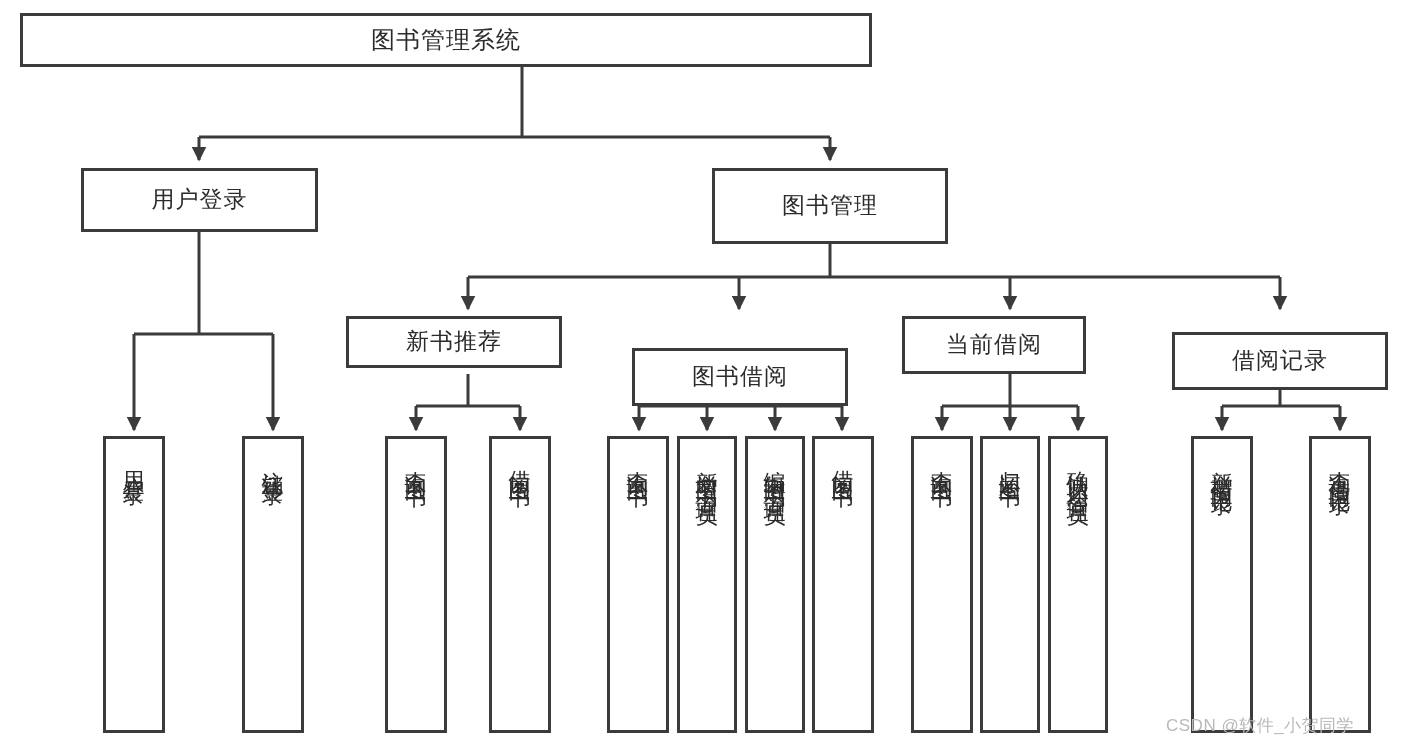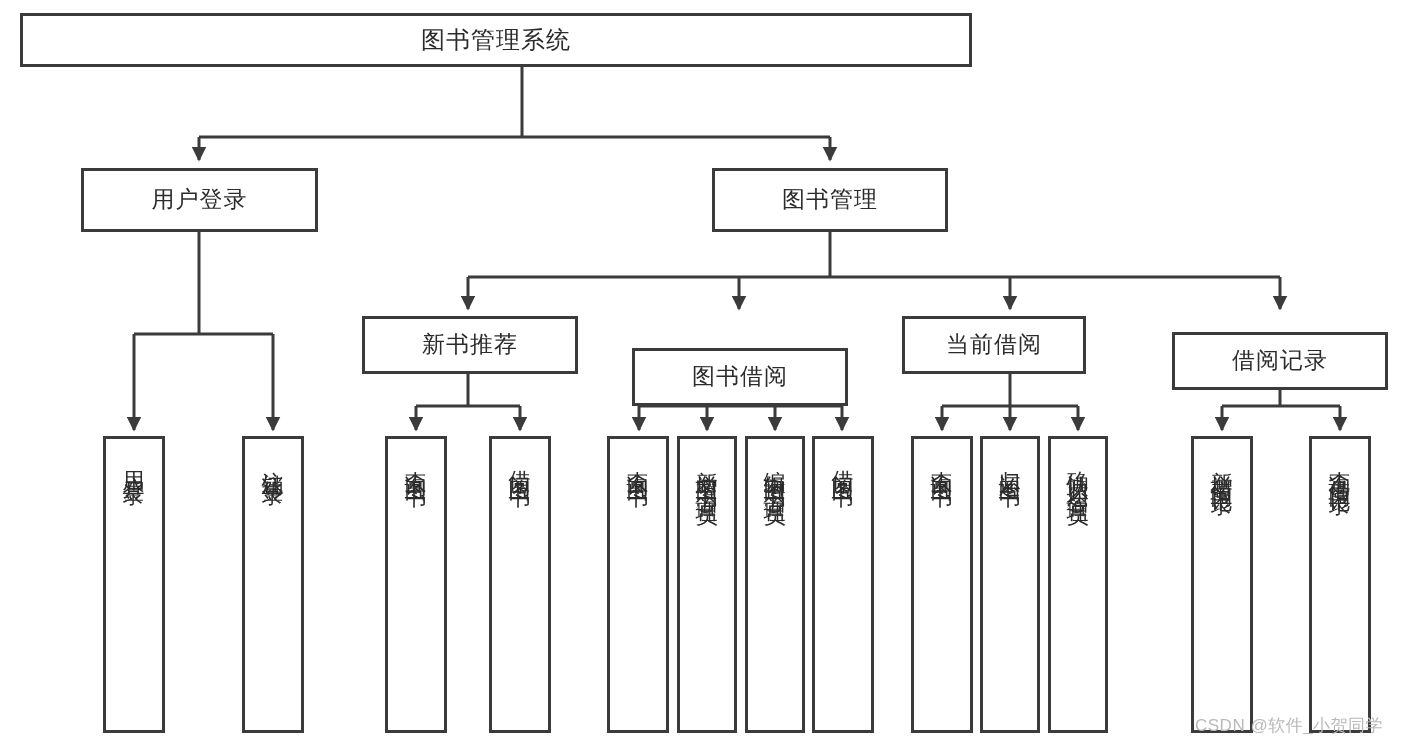--- a/index.html
+++ b/index.html
@@ -114,32 +114,32 @@
       <path d="M 1010 406 L 1010 430" marker-end="url(#arrow)"></path>
       <path d="M 1078 406 L 1078 430" marker-end="url(#arrow)"></path>
 
       <path d="M 1280 374 L 1280 406"></path>
       <path d="M 1222 406 L 1340 406"></path>
       <path d="M 1222 406 L 1222 430" marker-end="url(#arrow)"></path>
       <path d="M 1340 406 L 1340 430" marker-end="url(#arrow)"></path>
     </g>
   </svg>
 
-  <div class="node horiz root" style="left:20px; top:13px; width:952px; height:54px;">
+  <div class="node horiz root" style="left:20px; top:13px; width:852px; height:54px;">
     <span>图书管理系统</span>
   </div>
 
   <div class="node horiz" style="left:81px; top:168px; width:237px; height:64px;">
     <span>用户登录</span>
   </div>
-  <div class="node horiz" style="left:712px; top:168px; width:236px; height:64px;">
+  <div class="node horiz" style="left:712px; top:168px; width:236px; height:76px;">
     <span>图书管理</span>
   </div>
 
-  <div class="node horiz" style="left:362px; top:316px; width:216px; height:58px;">
+  <div class="node horiz" style="left:346px; top:316px; width:216px; height:52px;">
     <span>新书推荐</span>
   </div>
   <div class="node horiz" style="left:632px; top:316px; width:216px; height:58px;margin-top:32px;">
     <span>图书借阅</span>
   </div>
   <div class="node horiz" style="left:902px; top:316px; width:184px; height:58px;">
     <span>当前借阅</span>
   </div>
   <div class="node horiz" style="left:1172px; top:316px; width:216px; height:58px;margin-top:16px;">
     <span>借阅记录</span>
@@ -182,15 +182,15 @@
     <span class="vtext">确认归还（管理员）</span>
   </div>
 
   <div class="node leaf" style="left:1191px; top:436px; width:62px; height:297px;">
     <span class="vtext">新增借阅记录</span>
   </div>
   <div class="node leaf" style="left:1309px; top:436px; width:62px; height:297px;">
     <span class="vtext">查询借阅记录</span>
   </div>
 
-  <div class="watermark" style="left:1195px; top:714px;">CSDN @软件_小贺同学</div>
+  <div class="watermark" style="left:1166px; top:714px;">CSDN @软件_小贺同学</div>
 
 </div>
 
 </body></html>

